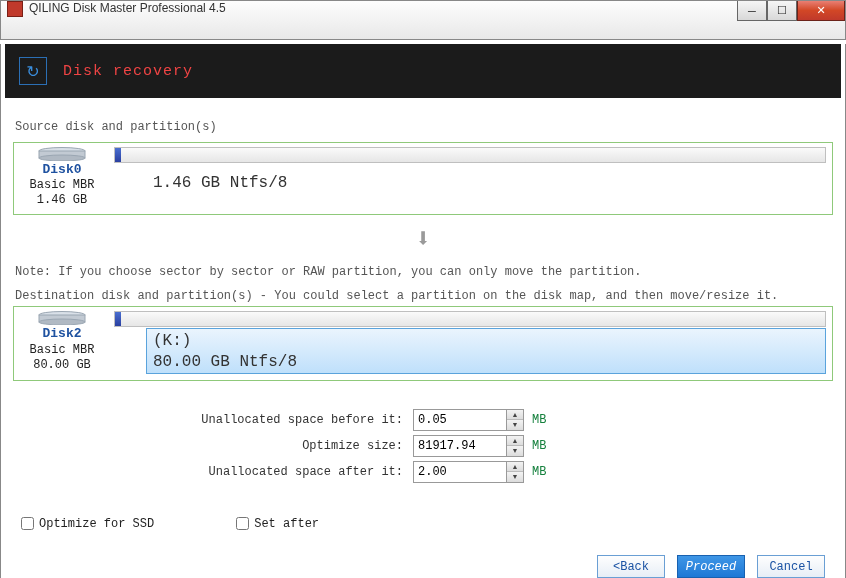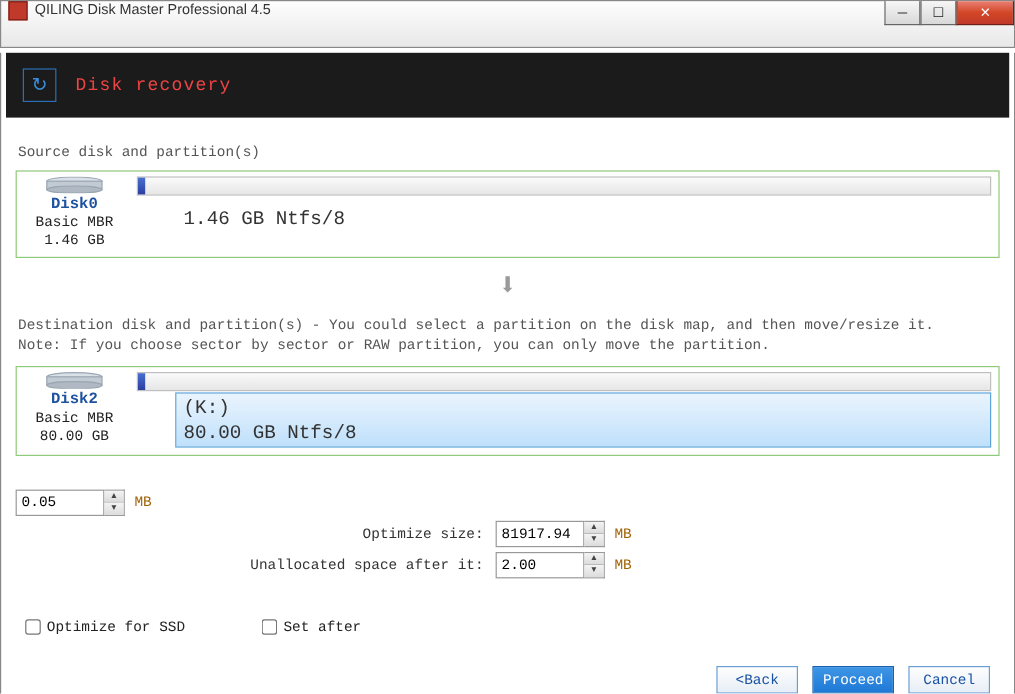--- a/index.html
+++ b/index.html
@@ -41,35 +41,35 @@
 .arrow-row { text-align: center; margin: 8px 0 10px 0; color: #9a9a9a; font-size: 26px; }
 
 
 .note-line { margin: 3px 0 3px 2px; color: #555; }
 
 
 .form-area { margin-top: 28px; }
 .form-row { display: flex; align-items: center; margin: 4px 0; }
 .form-label { width: 400px; text-align: right; padding-right: 10px; color: #333; }
 .spin-wrap { display: flex; align-items: center; }
-.spin-input { width: 74px; height: 22px; border: 1px solid #999; padding: 0 4px; font-family: "Courier New", monospace; font-size: 12px; }
+.spin-input { width: 94px; height: 22px; border: 1px solid #999; padding: 0 4px; font-family: "Courier New", monospace; font-size: 12px; }
 .spin-btns { display: flex; flex-direction: column; border: 1px solid #999; border-left: none; height: 22px; }
 .spin-btns button { width: 16px; height: 11px; font-size: 7px; line-height: 1; border: none; background: linear-gradient(#f3f3f3,#dcdcdc); color: #444; padding: 0; }
 .spin-btns button:first-child { border-bottom: 1px solid #bbb; }
-.unit { margin-left: 8px; color: #a16207; }
+.unit { margin-left: 8px; color: #15803d; }
 
 
-.check-row { margin-top: 34px; display: flex; gap: 64px; padding-left: 8px; }
+.check-row { margin-top: 34px; display: flex; gap: 82px; padding-left: 8px; }
 .check-row label { display: flex; align-items: center; gap: 5px; color: #222; font-family: "Courier New", monospace; font-size: 12px; }
 .check-row input { width: 13px; height: 13px; }
 
 
 .btn-row { position: absolute; bottom: 14px; right: 20px; display: flex; gap: 12px; }
 .btn { width: 68px; height: 23px; border: 1px solid #6a9fd4; background: linear-gradient(#fefefe,#e7eef6); font-family: "Courier New", monospace; font-size: 12px; color: #1a52a3; cursor: pointer; }
-.btn.primary { background: linear-gradient(#3e96e6,#1e78d6); color: #fff; border-color: #1861b0; }
+.btn.primary { background: linear-gradient(#3e96e6,#1e78d6); color: #fff; border-color: #1861b0; font-style: italic; }
 
 .outer-border { border: 1px solid #888; border-top: none; height: 549px; position: relative; }
 </style>
 </head>
 <body>
 
 <div class="titlebar">
   <div class="app-icon"></div>
   <div class="title">QILING Disk Master Professional 4.5</div>
   <div class="win-controls">
@@ -104,22 +104,22 @@
             <div class="used"></div>
           </div>
         <div class="disk-map">
           <div style="margin-top:6px;">1.46 GB Ntfs/8</div>
         </div>
       </div>
     </div>
 
     <div class="arrow-row">⬇</div>
 
+    <div class="note-line" style="margin-bottom:10px;">Note: If you choose sector by sector or RAW partition, you can only move the partition.</div>
     <div class="note-line">Destination disk and partition(s) - You could select a partition on the disk map, and then move/resize it.</div>
-    <div class="note-line" style="margin-bottom:10px;">Note: If you choose sector by sector or RAW partition, you can only move the partition.</div>
 
     <div class="disk-box selected">
       <div class="disk-info">
         <svg class="disk-icon" viewBox="0 0 50 14">
             <ellipse cx="25" cy="4" rx="23" ry="3.5" fill="#d9e0e8" stroke="#9aa6b2"></ellipse>
             <rect x="2" y="4" width="46" height="7" fill="#c2cad3" stroke="#9aa6b2"></rect>
             <ellipse cx="25" cy="11" rx="23" ry="3" fill="#b0b9c3" stroke="#9aa6b2"></ellipse>
           </svg>
         <span class="disk-name">Disk2</span>
         <span class="disk-type">Basic MBR</span>
@@ -131,20 +131,21 @@
           </div>
         <div class="disk-map">
           <div class="drive-letter">(K:)</div>
           <div>80.00 GB Ntfs/8</div>
         </div>
       </div>
     </div>
 
     <div class="form-area">
       <div class="form-row">
+        <div class="form-label">Unallocated space before it:</div>
         <div class="spin-wrap">
           <input class="spin-input" value="0.05" style="">
           <div class="spin-btns">
               <button>▲</button>
               <button>▼</button>
             </div>
         </div>
         <span class="unit">MB</span>
       </div>
       <div class="form-row">

